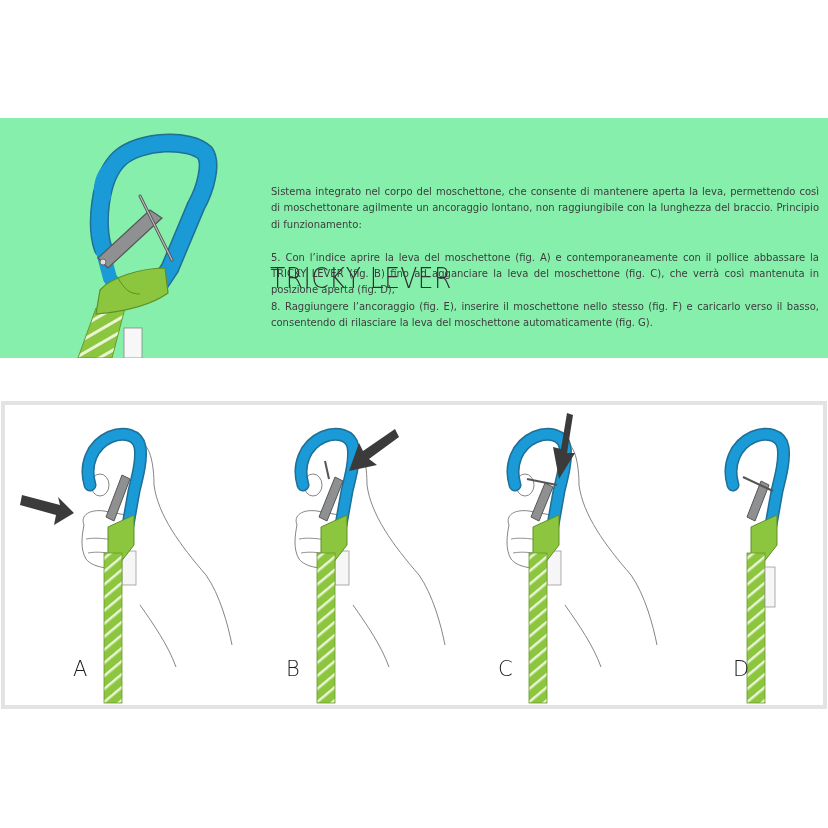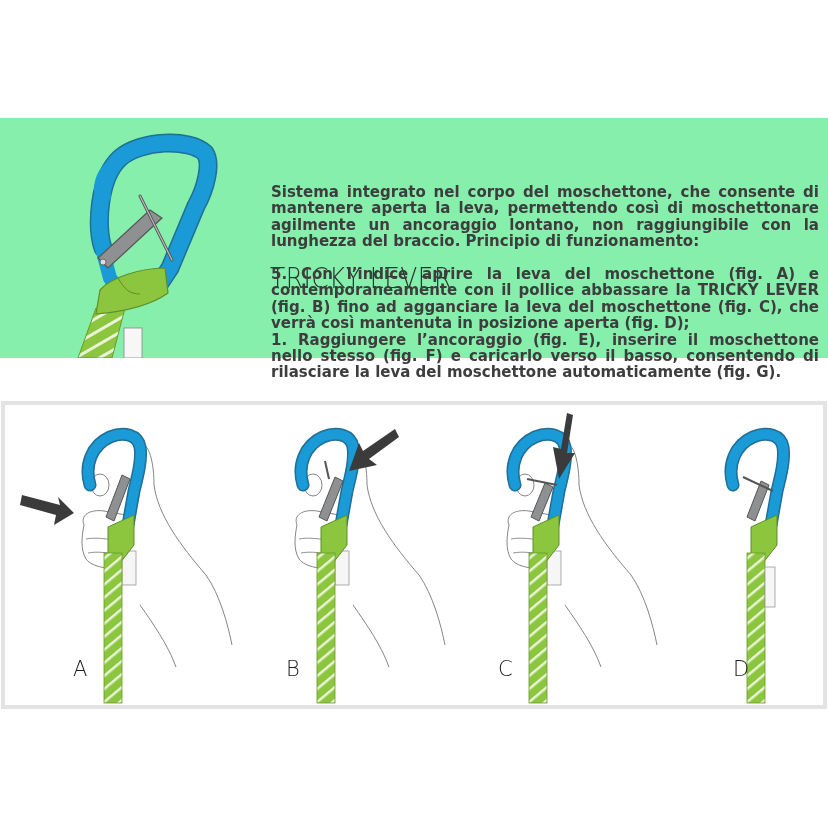--- a/index.html
+++ b/index.html
@@ -13,21 +13,21 @@
     }
     .hero-illustration { position: absolute; left: 0; top: 0; width: 260px; height: 240px; }
     .title {
       position: absolute; left: 270px; top: 140px; margin: 0;
       font-family: "DejaVu Sans", sans-serif; font-weight: 300; font-size: 29px;
       letter-spacing: 0.5px; color: #2f2f2f; line-height: 40px; white-space: nowrap;
       transform: scaleX(0.86); transform-origin: left center;
     }
     .body-text {
       position: absolute; left: 271px; top: 184px; width: 548px;
-      font-size: 15px; line-height: 16.4px; color: #3d3d3d; text-align: justify; font-weight: bold;
+      font-size: 10px; line-height: 16.4px; color: #3d3d3d; text-align: justify;
     }
     .body-text p { margin: 0; }
     .body-text .gap { height: 16.4px; }
     .figures-box {
       position: absolute; left: 1px; top: 401px; width: 818px; height: 300px;
       border: 4px solid #e3e3e3; background: #fff;
     }
     .fig-label {
       position: absolute; font-size: 21px; font-weight: 300; color: #222; line-height: 1;
     }
@@ -62,21 +62,21 @@
     <path d="M118 160 C125 172 130 176 140 176" fill="none" stroke="#5e8f26" stroke-width="1"></path>
   </svg>
 
   <h1 class="title">TRICKY LEVER</h1>
 </section>
 
 <div class="body-text">
   <p>Sistema integrato nel corpo del moschettone, che consente di mantenere aperta la leva, permettendo così di moschettonare agilmente un ancoraggio lontano, non raggiungibile con la lunghezza del braccio. Principio di funzionamento:</p>
   <div class="gap"></div>
   <p>5. Con l’indice aprire la leva del moschettone (fig. A) e contemporaneamente con il pollice abbassare la TRICKY LEVER (fig. B) fino ad agganciare la leva del moschettone (fig. C), che verrà così mantenuta in posizione aperta (fig. D);</p>
-  <p>1. Raggiungere l’ancoraggio (fig. E), inserire il moschettone nello stesso (fig. F) e caricarlo verso il basso, consentendo di rilasciare la leva del moschettone automaticamente (fig. G).</p>
+  <p>8. Raggiungere l’ancoraggio (fig. E), inserire il moschettone nello stesso (fig. F) e caricarlo verso il basso, consentendo di rilasciare la leva del moschettone automaticamente (fig. G).</p>
 </div>
 
 <section class="figures-box">
   <svg width="818" height="300" viewBox="0 0 818 300" xmlns="http://www.w3.org/2000/svg" style="position:absolute;left:0;top:0;">
     <defs>
       <pattern id="stripes2" patternUnits="userSpaceOnUse" width="10" height="10" patternTransform="rotate(-40)">
         <rect width="10" height="10" fill="#8cc63f"></rect>
         <rect y="3" width="10" height="2.5" fill="#e9f5d6"></rect>
       </pattern>
       <g id="carabiner">

